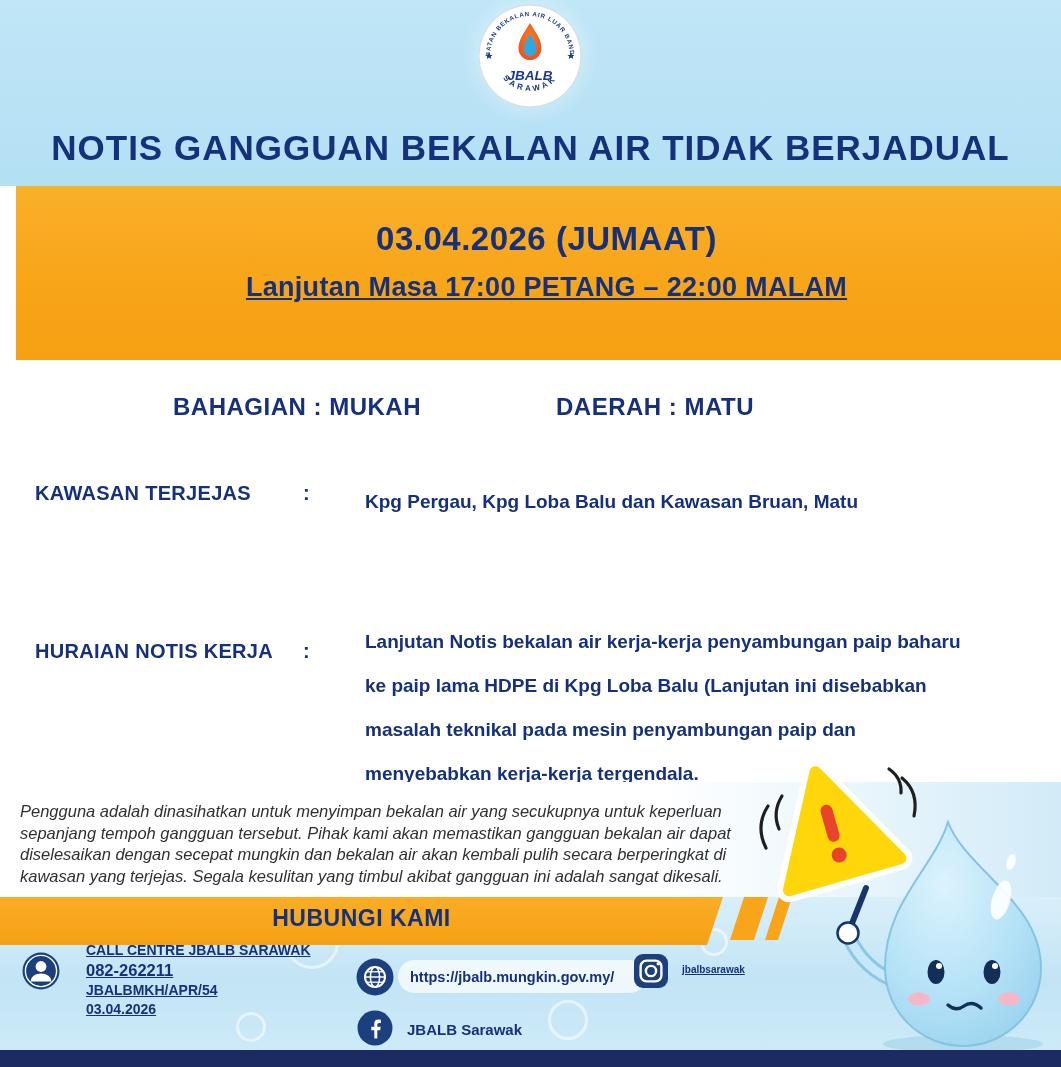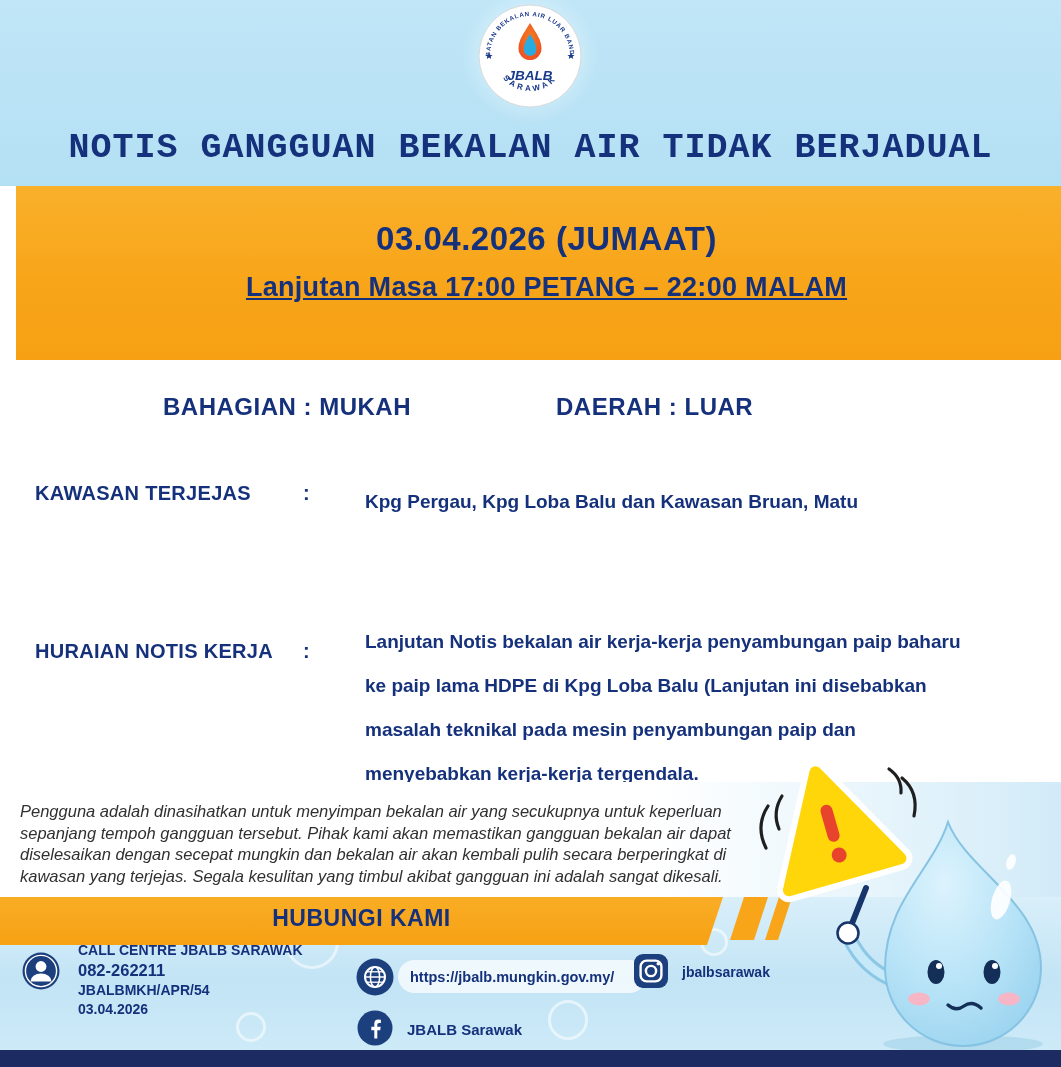--- a/index.html
+++ b/index.html
@@ -4,32 +4,32 @@
 <style>
   html,body{margin:0;padding:0;background:#ffffff;font-family:"Liberation Sans",sans-serif;}
   #poster{position:relative;width:1061px;height:1067px;overflow:hidden;background:#ffffff;}
 
   
   .header{position:absolute;left:0;top:0;width:1061px;height:186px;
     background:radial-gradient(circle 95px at 530px 56px, #eefaff 0%, rgba(255,255,255,0) 72%),
                linear-gradient(180deg,#c0e6f7 0%,#b4e0f4 100%);}
   .logo{position:absolute;left:478px;top:4px;}
   .title{position:absolute;left:0;top:128px;width:1061px;text-align:center;
-    color:#15317c;font-size:35px;font-weight:bold;letter-spacing:1px;font-family:Liberation Mono, monospace;}
+    color:#15317c;font-size:35px;font-weight:bold;letter-spacing:1px;}
 
   
   .banner{position:absolute;left:16px;top:186px;width:1061px;height:174px;
     background:linear-gradient(180deg,#f9b02a 0%,#f8a519 55%,#f7a014 100%);
     color:#15317c;text-align:center;}
   .banner .date{padding-top:34px;font-size:33px;font-weight:bold;letter-spacing:.5px;}
   .banner .time{margin-top:14px;font-size:27px;font-weight:bold;letter-spacing:.3px;text-decoration:underline;}
 
   
   .region{position:absolute;color:#15317c;font-size:24px;font-weight:bold;letter-spacing:.5px;}
-  .region.bahagian{left:163px;top:393px;}
+  .region.bahagian{left:173px;top:393px;}
   .region.daerah{left:556px;top:393px;}
 
   .label{position:absolute;color:#15317c;font-size:20px;font-weight:bold;letter-spacing:.3px;}
   .colon{position:absolute;color:#15317c;font-size:20px;font-weight:bold;}
   .value{position:absolute;color:#15317c;font-size:19px;font-weight:bold;}
   .kawasan-label{left:35px;top:482px;}
   .kawasan-colon{left:303px;top:482px;}
   .kawasan-value{left:365px;top:491px;white-space:nowrap;}
   .huraian-label{left:35px;top:640px;}
   .huraian-colon{left:303px;top:640px;}
@@ -53,26 +53,26 @@
   .hubungi-bar{position:absolute;left:0;top:897px;width:723px;height:48px;
     background:linear-gradient(180deg,#f9ad25 0%,#f7a114 100%);
     clip-path:polygon(0 0,100% 0,calc(100% - 16px) 100%,0 100%);
     color:#15317c;font-size:23px;font-weight:bold;letter-spacing:.5px;
     text-align:center;line-height:43px;}
   .stripe{position:absolute;top:897px;height:43px;background:#f8a51a;transform:skewX(-18deg);}
   .stripe.s1{left:737px;width:24px;}
   .stripe.s2{left:772px;width:13px;}
 
   .contact-text{position:absolute;color:#15317c;font-weight:bold;}
-  .call-block{left:78px;top:941px;font-size:14px;line-height:19px;}
+  .call-block{left:86px;top:941px;font-size:14px;line-height:19px;text-decoration:underline;}
   .call-block .phone{font-size:16.5px;line-height:21px;}
   .site-pill{position:absolute;left:398px;top:960px;width:248px;height:33px;
     background:rgba(255,255,255,.72);border-radius:17px;}
   .site-text{left:410px;top:969px;font-size:14.5px;}
-  .ig-text{left:682px;top:964px;font-size:14px;}
+  .ig-text{left:682px;top:964px;font-size:10px;text-decoration:underline;}
   .fb-text{left:407px;top:1021px;font-size:15px;}
 
   .icon-abs{position:absolute;}
   .mascot{position:absolute;left:752px;top:742px;}
 
   .bottom-bar{position:absolute;left:0;top:1050px;width:1061px;height:17px;background:#1d2b63;}
 </style>
 </head>
 <body>
 
@@ -105,21 +105,21 @@
     </div>
     <div class="title">NOTIS GANGGUAN BEKALAN AIR TIDAK BERJADUAL</div>
   </div>
 
   <div class="banner">
     <div class="date">03.04.2026 (JUMAAT)</div>
     <div class="time">Lanjutan Masa 17:00 PETANG – 22:00 MALAM</div>
   </div>
 
   <div class="region bahagian">BAHAGIAN : MUKAH</div>
-  <div class="region daerah">DAERAH : LUAR</div>
+  <div class="region daerah">DAERAH : MATU</div>
 
   <div class="label kawasan-label">KAWASAN TERJEJAS</div>
   <div class="colon kawasan-colon">:</div>
   <div class="value kawasan-value">Kpg Pergau, Kpg Loba Balu dan Kawasan Bruan, Matu</div>
 
   <div class="label huraian-label">HURAIAN NOTIS KERJA</div>
   <div class="colon huraian-colon">:</div>
   <div class="value huraian-value">Lanjutan Notis bekalan air kerja-kerja penyambungan paip baharu ke paip lama HDPE di Kpg Loba Balu (Lanjutan ini disebabkan masalah teknikal pada mesin penyambungan paip dan menyebabkan kerja-kerja tergendala.</div>
 
   <div class="advisory-zone"></div>

